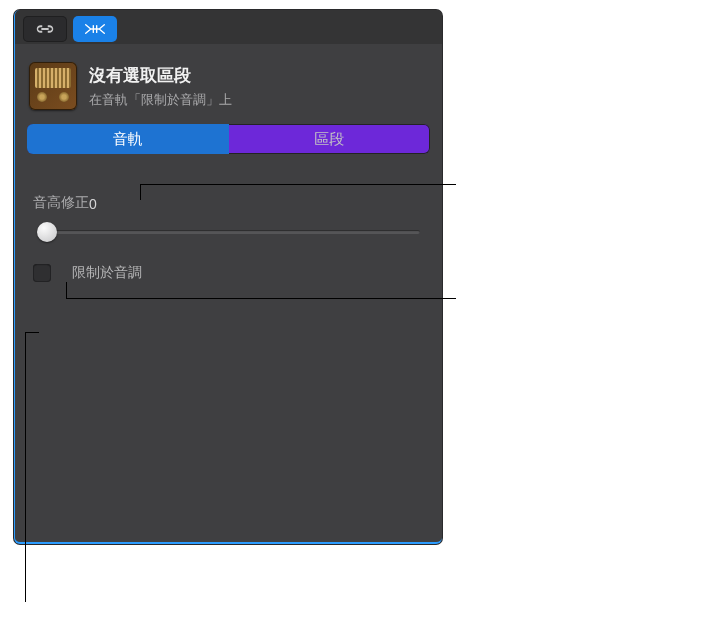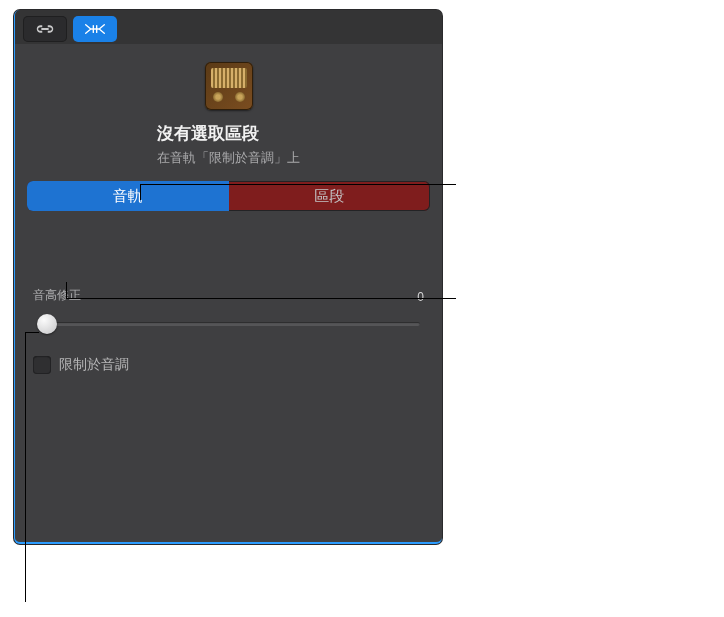--- a/index.html
+++ b/index.html
@@ -51,21 +51,20 @@
     }
     .tb-icon {
       width: 22px;
       height: 14px;
     }
     .header-row {
       display: flex;
       align-items: center;
       gap: 12px;
       padding: 18px 14px 14px 14px;
-      flex-direction: column;
     }
     .track-icon {
       width: 48px;
       height: 48px;
       border-radius: 6px;
       background: linear-gradient(135deg, #5a3a16, #7b4d20);
       box-shadow: inset 0 0 0 1px #2f1e0a, 0 1px 2px rgba(0,0,0,0.5);
       position: relative;
       overflow: hidden;
     }
@@ -90,21 +89,21 @@
     }
     .header-text .subtitle {
       font-size: 13px;
       color: #a9a9ab;
       margin-top: 4px;
     }
     .seg {
       display: flex;
       margin: 0 12px;
       height: 30px;
-      background: #7f1d1d;
+      background: #6d28d9;
       border-radius: 6px;
       overflow: hidden;
       box-shadow: inset 0 0 0 1px #232325;
     }
     .seg .seg-btn {
       flex: 1;
       display: flex;
       align-items: center;
       justify-content: center;
       font-size: 15px;
@@ -114,26 +113,24 @@
     .seg .seg-btn.active {
       background: #1e73d2;
       color: #ffffff;
       font-weight: 500;
     }
     .body-area {
       padding: 40px 18px 18px 18px;
     }
     .control-row {
       display: flex;
-      justify-content: space-between;
       align-items: flex-end;
-      font-size: 12px;
+      font-size: 14px;
       color: #adadaf;
       margin-bottom: 8px;
-      margin-top: 36px;
     }
     .control-value {
       color: #d7d7d8;
     }
     .slider-wrap {
       position: relative;
       height: 24px;
       margin-bottom: 20px;
     }
     .slider-track {
@@ -148,21 +145,21 @@
       position: absolute;
       left: 4px; top: 2px;
       width: 20px; height: 20px;
       background: radial-gradient(circle at 35% 30%, #fbfbfb, #c5c5c7);
       border-radius: 50%;
       box-shadow: 0 1px 2px rgba(0,0,0,0.5);
     }
     .check-row {
       display: flex;
       align-items: center;
-      gap: 8px;
+      gap: 21px;
       margin-bottom: 14px;
       font-size: 14px;
       color: #b6b6b7;
     }
     .chk {
       width: 18px;
       height: 18px;
       border-radius: 4px;
       background: #2f2f31;
       box-shadow: inset 0 0 0 1px #222224, inset 0 1px 1px rgba(0,0,0,0.5);

